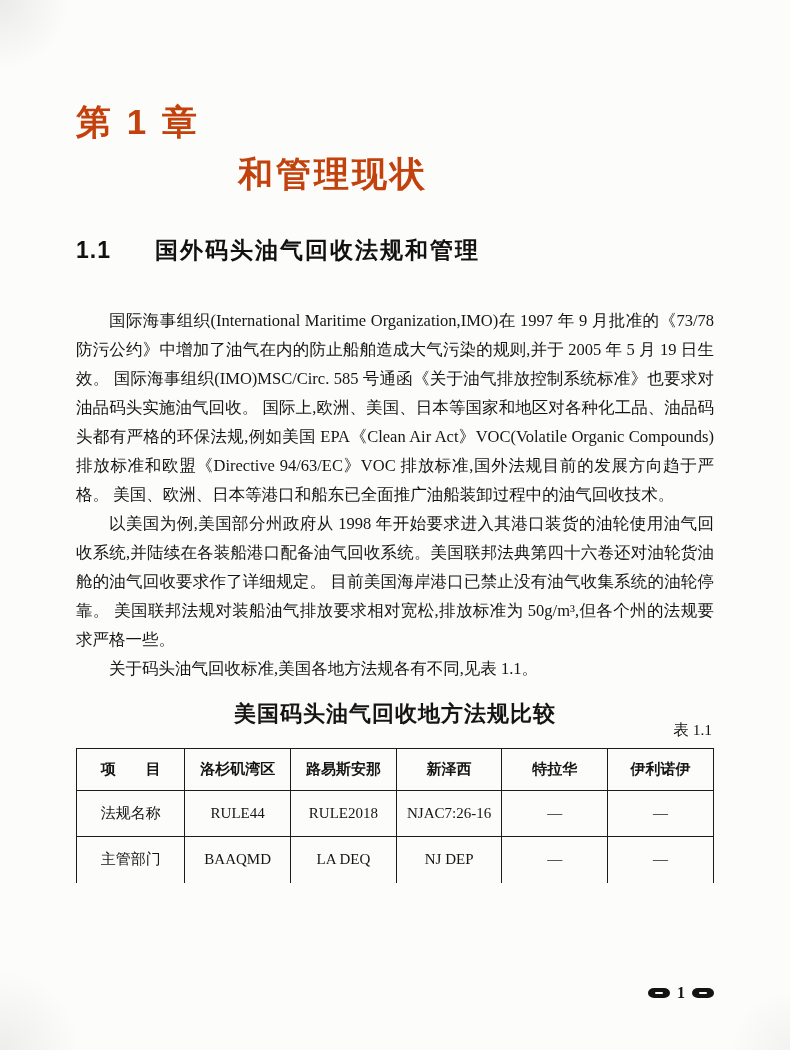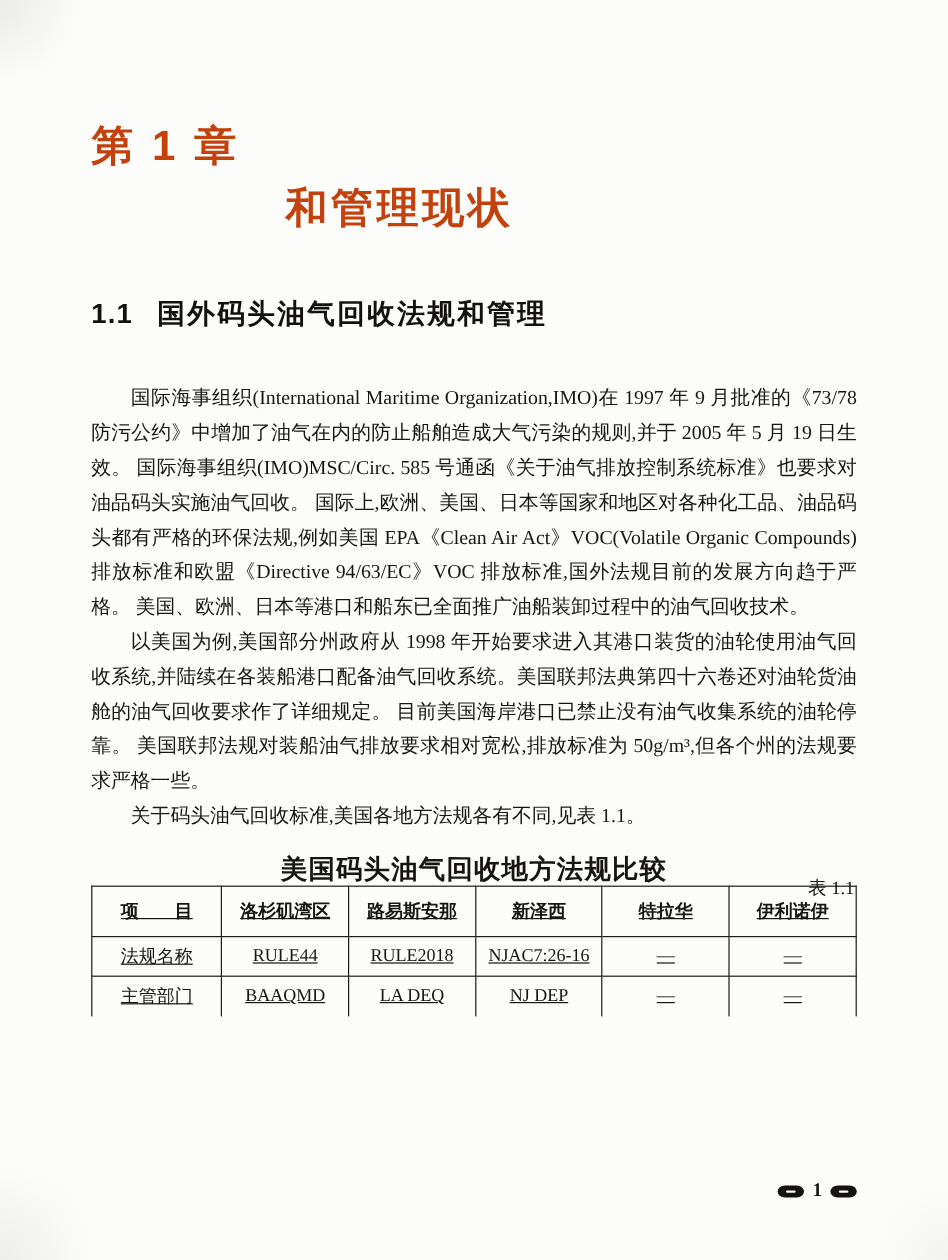--- a/index.html
+++ b/index.html
@@ -25,28 +25,29 @@
     font-weight:bold;
     font-size:35px;
     line-height:52px;
     letter-spacing:3px;
     color:#c2410c;
   }
   .chapter-num { white-space:nowrap; margin-right:38px; }
 
   
   .section-heading {
-    margin-top:46px;
+    margin-top:35px;
     font-family:"Liberation Sans", sans-serif;
     font-weight:bold;
     font-size:23px;
     letter-spacing:2px;
     color:#121110;
     display:flex;
     align-items:baseline;
+    gap:24px;
   }
   .section-num { margin-right:20px; letter-spacing:1px; }
 
   
   .body-text { margin-top:40px; font-size:16.5px; line-height:29px; text-align:justify; }
   .body-text p { text-indent:2em; }
 
   
   .table-caption-row {
     position:relative;
@@ -63,37 +64,36 @@
   }
   .table-label {
     position:absolute; right:2px; top:16px;
     font-size:15.5px;
   }
 
   
   table.law-table {
     width:100%;
     border-collapse:collapse;
-    margin-top:0;
+    margin-top:21px;
     table-layout:fixed;
-    text-decoration:underline;
   }
   table.law-table th, table.law-table td {
     border:1px solid #1c1b19;
     text-align:center;
     vertical-align:middle;
     font-size:15px;
     padding:0 3px;
   }
   table.law-table th {
     font-family:"Liberation Sans", sans-serif;
     font-weight:bold;
     height:42px;
   }
-  table.law-table td { height:33px; font-family:"Liberation Serif", serif; }
+  table.law-table td { height:46px; font-family:"Liberation Serif", serif; }
   table.law-table tr:last-child th, table.law-table tr:last-child td { border-bottom:none; }
   col.c-item { width:17%; }
 
   
   .page-footer {
     position:absolute;
     right:76px;
     bottom:48px;
     display:flex;
     align-items:center;

